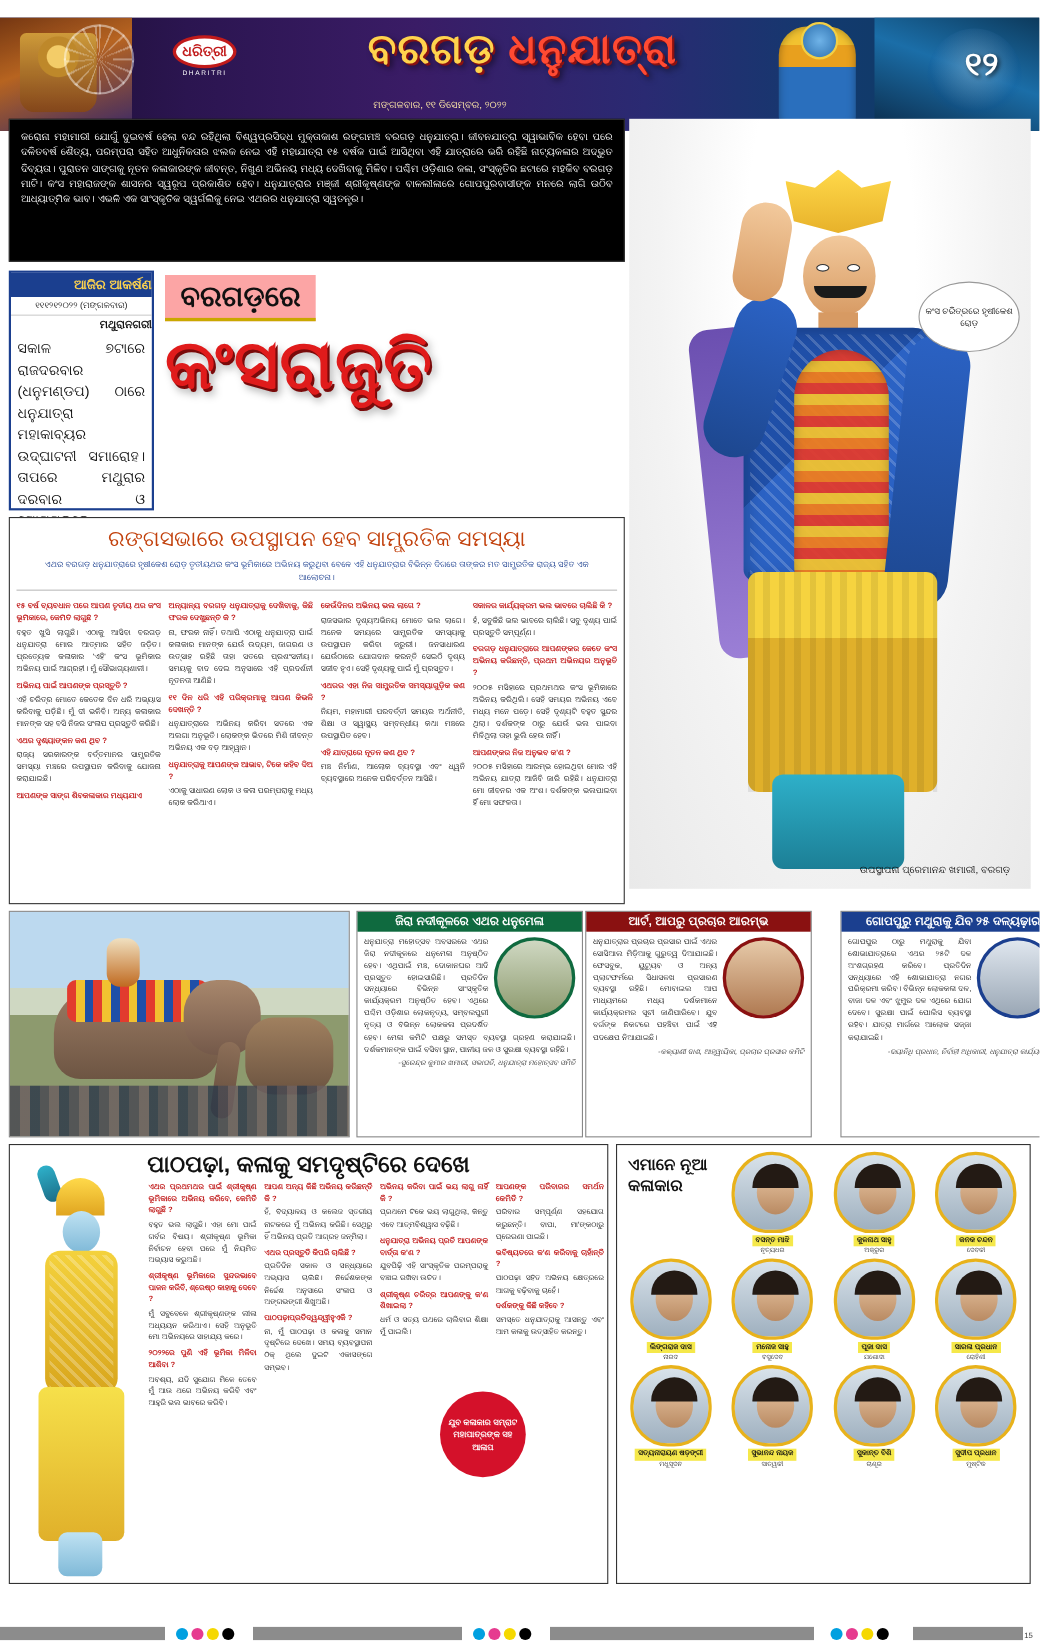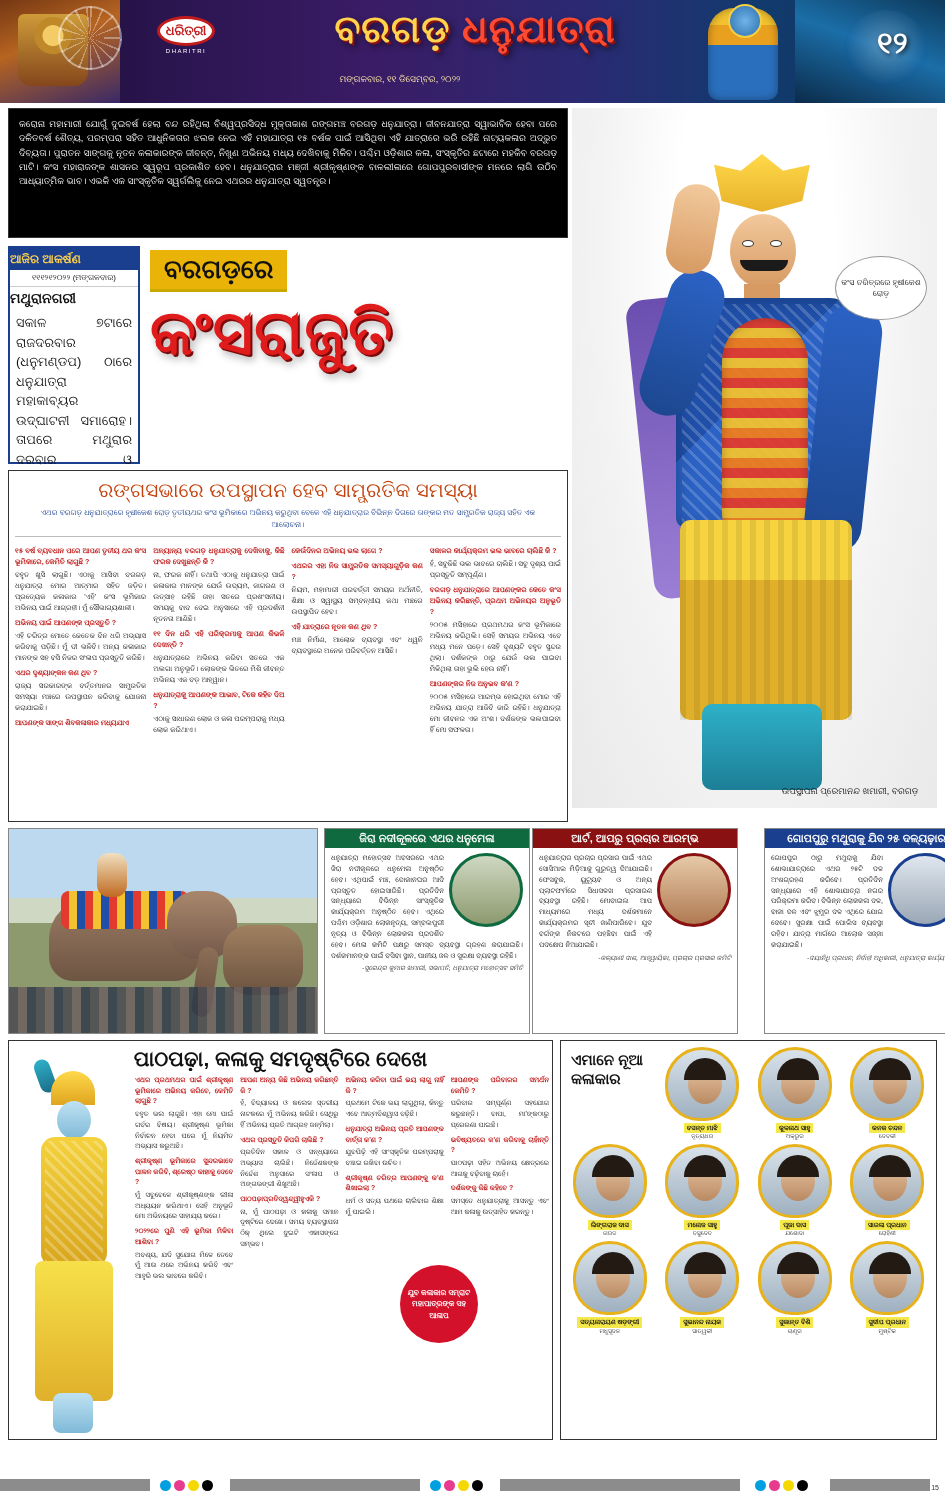--- a/index.html
+++ b/index.html
@@ -10,21 +10,21 @@
     background: #ffffff;
     position: relative;
     overflow: hidden;
     font-size: 8px;
     color: #111;
   }
   .page { position:relative; width:945px; height:1495px; background:#fff; }
 
   
   .masthead {
-    position:absolute; left:0; top:0; width:945px; height:103px;
+    position:absolute; left:0; top:16px; width:945px; height:103px;
     background: linear-gradient(90deg,#1a0d30 0%, #2b1550 18%, #3a1c66 40%, #2a2a72 62%, #123a6e 80%, #0d3a5c 100%);
     overflow:hidden;
   }
   .mh-photo-left {
     position:absolute; left:0; top:0; width:120px; height:103px;
     background:
       radial-gradient(circle at 30% 40%, #f0c040 0 14px, transparent 15px),
       linear-gradient(160deg,#7a3a12,#c06a20 40%,#3a2a6a 100%);
     opacity:.95;
   }
@@ -153,31 +153,31 @@
     position:absolute; right:12px; bottom:10px; width:150px; text-align:center;
     font-size:9px; line-height:1.5;
   }
 
   
   .akarshana {
     position:absolute; left:8px; top:246px; width:132px; height:218px;
     border:2px solid #1b3f8f; background:#fff;
   }
   .akarshana .hd {
-    background:#1b3f8f; color:#ffd34d; text-align:left; font-size:12px; font-weight:bold;
+    background:#1b3f8f; color:#ffd34d; text-align:right; font-size:12px; font-weight:bold;
     padding:4px 0;
   }
   .akarshana .dt { text-align:center; font-size:8px; padding:3px 0; border-bottom:1px solid #ccc;}
-  .akarshana .ttl { text-align:left; font-size:14px; font-weight:bold; padding:3px 0; color:#111;}
+  .akarshana .ttl { text-align:right; font-size:10px; font-weight:bold; padding:3px 0; color:#111;}
   .akarshana .bd { font-size:13px; line-height:1.5; padding:3px 6px; text-align:justify; }
 
   
   .title-block { position:absolute; left:150px; top:250px; width:410px; height:210px; }
   .title-yellow {
-    background:#eab308; display:inline-block; padding:4px 14px;
+    background:#fca5a5; display:inline-block; padding:4px 14px;
     font-size:26px; font-weight:bold; color:#111;
     border-bottom:3px solid #c9a800;
   }
   .title-red {
     margin-top:10px; font-size:62px; font-weight:bold; color:#e01b1b;
     text-shadow: 2px 2px 0 #7a0a0a, 4px 5px 8px rgba(0,0,0,.35);
     letter-spacing:1px; line-height:1;
   }
 
   
@@ -393,20 +393,21 @@
         <div class="qa-col">
           <span class="q">ଅନ୍ୟାନ୍ୟ ବରଗଡ଼ ଧନୁଯାତ୍ରାକୁ ଦେଖିବାକୁ, କିଛି ଫରକ ଦେଖୁଛନ୍ତି କି ?</span>
           <span class="a">ନା, ଫରକ ନାହିଁ। ତଥାପି ଏଠାକୁ ଧନୁଯାତ୍ରା ପାଇଁ କଳାକାର ମାନଙ୍କ ଯେଉଁ ଉଦ୍ୟମ, ଜାଗରଣ ଓ ଉତ୍ସାହ ରହିଛି ତାହା ସତରେ ପ୍ରଶଂସନୀୟ। ସମୟକୁ ବାଦ ଦେଇ ଅନୁସାରେ ଏହି ପ୍ରଦର୍ଶନୀ ନୂତନତା ଆଣିଛି।</span>
           <span class="q">୧୧ ଦିନ ଧରି ଏହି ପରିକ୍ରମାକୁ ଆପଣ କିଭଳି ଦେଖନ୍ତି ?</span>
           <span class="a">ଧନୁଯାତ୍ରାରେ ଅଭିନୟ କରିବା ସତରେ ଏକ ଅଲଗା ଅନୁଭୂତି। ଲୋକଙ୍କ ଭିତରେ ମିଶି ଜୀବନ୍ତ ଅଭିନୟ ଏକ ବଡ଼ ଆହ୍ୱାନ।</span>
           <span class="q">ଧନୁଯାତ୍ରାକୁ ଆପଣଙ୍କ ଆଭାବ, ଟିକେ କହିବ ଦିଅ ?</span>
           <span class="a">ଏଠାକୁ ସାଧାରଣ ଲୋକ ଓ କଳା ପରମ୍ପରାକୁ ମଧ୍ୟ ଲୋକ କରିଥାଏ।</span>
         </div>
         <div class="qa-col">
           <span class="q">କେଉଁଦିନର ଅଭିନୟ ଭଲ ଲାଗେ ?</span>
+          <span class="a">ରାଜସଭାର ଦୃଶ୍ୟଅଭିନୟ ମୋତେ ଭଲ ଲାଗେ। ଅନେକ ସମୟରେ ସାମ୍ପ୍ରତିକ ସମସ୍ୟାକୁ ଉପସ୍ଥାପନ କରିବା ଜରୁରୀ। ଜନସାଧାରଣ ଯେଉଁଠାରେ ଯୋଗଦାନ କରନ୍ତି ସେଇଠି ଦୃଶ୍ୟ ସଜୀବ ହୁଏ। ସେହି ଦୃଶ୍ୟକୁ ପାଇଁ ମୁଁ ପ୍ରସ୍ତୁତ।</span>
           <span class="q">ଏଥରର ଏହା ନିଜ ସାମ୍ପ୍ରତିକ ସମସ୍ୟାଗୁଡ଼ିକ କଣ ?</span>
           <span class="a">ନିୟମ, ମହାମାରୀ ପରବର୍ତ୍ତୀ ସମୟର ଅର୍ଥନୀତି, ଶିକ୍ଷା ଓ ସ୍ୱାସ୍ଥ୍ୟ ସମ୍ବନ୍ଧୀୟ କଥା ମଞ୍ଚରେ ଉପସ୍ଥାପିତ ହେବ।</span>
           <span class="q">ଏହି ଯାତ୍ରାରେ ନୂତନ କଣ ଥିବ ?</span>
           <span class="a">ମଞ୍ଚ ନିର୍ମାଣ, ଆଲୋକ ବ୍ୟବସ୍ଥା ଏବଂ ଧ୍ୱନି ବ୍ୟବସ୍ଥାରେ ଅନେକ ପରିବର୍ତ୍ତନ ଆସିଛି।</span>
         </div>
         <div class="qa-col">
           <span class="q">ସକାଳର କାର୍ଯ୍ୟକ୍ରମ ଭଲ ଭାବରେ ଚାଲିଛି କି ?</span>
           <span class="a">ହଁ, ସବୁକିଛି ଭଲ ଭାବରେ ଚାଲିଛି। ସବୁ ଦୃଶ୍ୟ ପାଇଁ ପ୍ରସ୍ତୁତି ସମ୍ପୂର୍ଣ୍ଣ।</span>
           <span class="q">ବରଗଡ଼ ଧନୁଯାତ୍ରାରେ ଆପଣଙ୍କର କେତେ କଂସ ଅଭିନୟ କରିଛନ୍ତି, ପ୍ରଥମ ଅଭିନୟର ଅନୁଭୂତି ?</span>
           <span class="a">୨୦୦୫ ମସିହାରେ ପ୍ରଥମଥର କଂସ ଭୂମିକାରେ ଅଭିନୟ କରିଥିଲି। ସେହି ସମୟର ଅଭିନୟ ଏବେ ମଧ୍ୟ ମନେ ପଡ଼େ। ସେହି ଦୃଶ୍ୟଟି ବହୁତ ସୁନ୍ଦର ଥିଲା। ଦର୍ଶକଙ୍କ ଠାରୁ ଯେଉଁ ଭଲ ପାଇବା ମିଳିଥିଲା ତାହା ଭୁଲି ହେଉ ନାହିଁ।</span>

